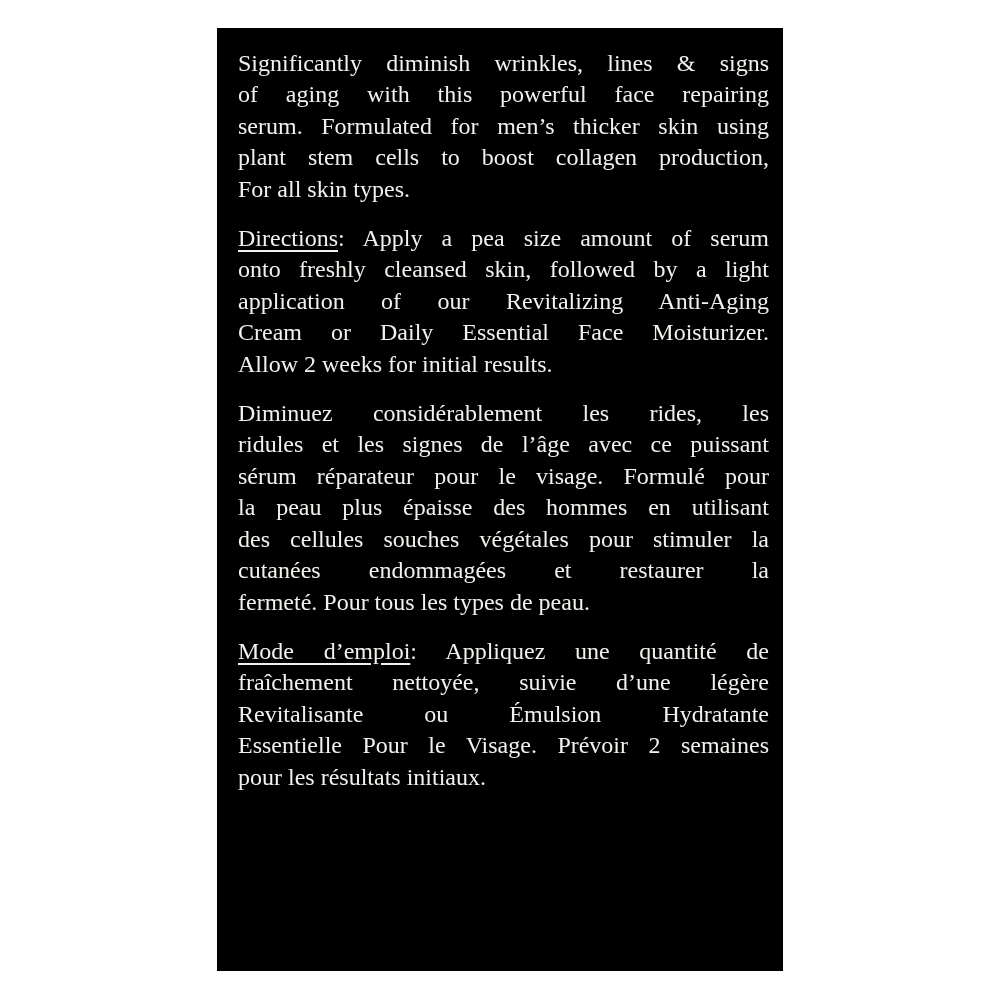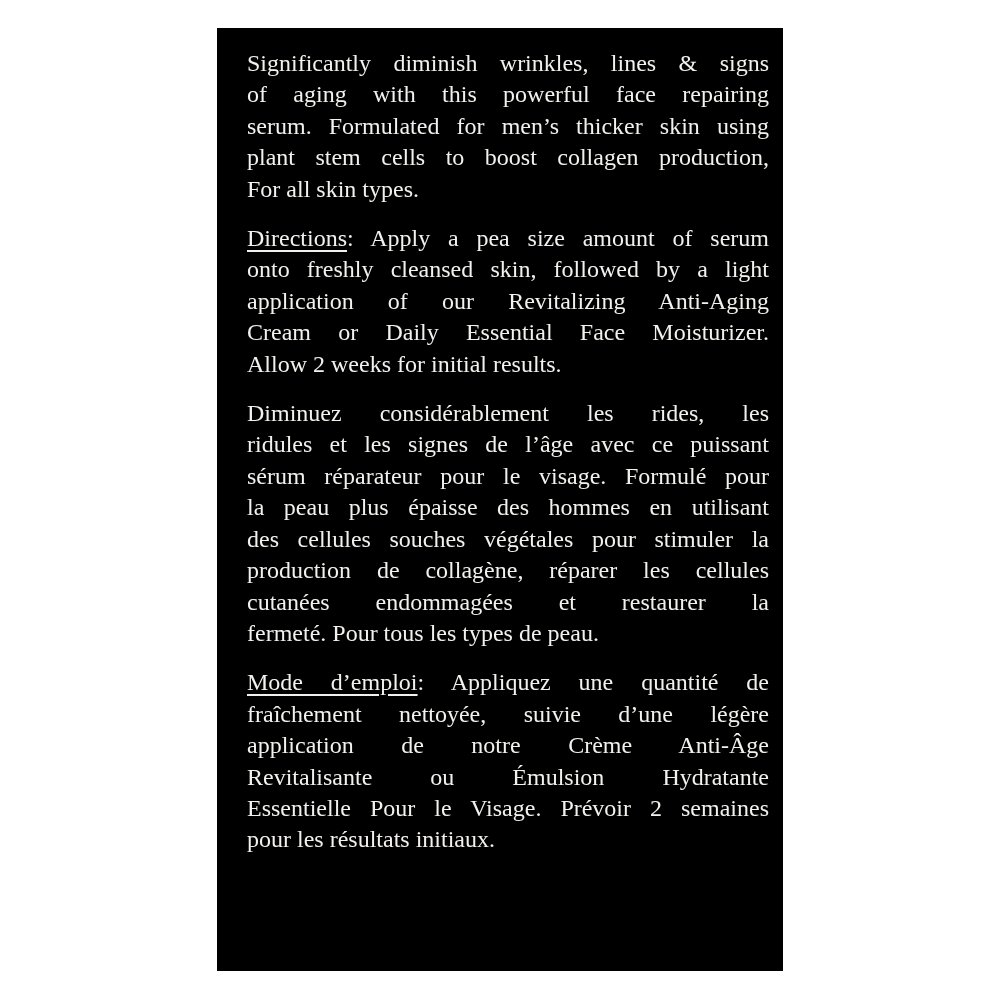--- a/index.html
+++ b/index.html
@@ -19,21 +19,21 @@
     background: #ffffff;
   }
   .label {
     position: absolute;
     left: 217px;
     top: 28px;
     width: 566px;
     height: 943px;
     background: #000000;
     box-sizing: border-box;
-    padding: 20px 14px 18px 30px;
+    padding: 20px 14px 18px 21px;
     overflow: hidden;
   }
   .para + .para {
     margin-top: 18px;
   }
   .line {
     color: #f2f1ed;
     font-size: 24px;
     line-height: 31.4px;
     text-align: justify;
@@ -70,28 +70,26 @@
       <div class="line">Cream or Daily Essential Face Moisturizer.</div>
       <div class="line last">Allow 2 weeks for initial results.</div>
     </div>
 
     <div class="para">
       <div class="line">Diminuez considérablement les rides, les</div>
       <div class="line">ridules et les signes de l’âge avec ce puissant</div>
       <div class="line">sérum réparateur pour le visage. Formulé pour</div>
       <div class="line">la peau plus épaisse des hommes en utilisant</div>
       <div class="line">des cellules souches végétales pour stimuler la</div>
-      <div class="line">production de collagène, réparer les cellules</div>
       <div class="line">cutanées endommagées et restaurer la</div>
       <div class="line last">fermeté. Pour tous les types de peau.</div>
     </div>
 
     <div class="para">
       <div class="line"><span class="u">Mode d’emploi</span><span>:</span> <span>Appliquez une quantité de</span></div>
       <div class="line">fraîchement nettoyée, suivie d’une légère</div>
-      <div class="line">application de notre Crème Anti-Âge</div>
       <div class="line">Revitalisante ou Émulsion Hydratante</div>
       <div class="line">Essentielle Pour le Visage. Prévoir 2 semaines</div>
       <div class="line last">pour les résultats initiaux.</div>
     </div>
 
   </div>
 </div>
 
 </body></html>

